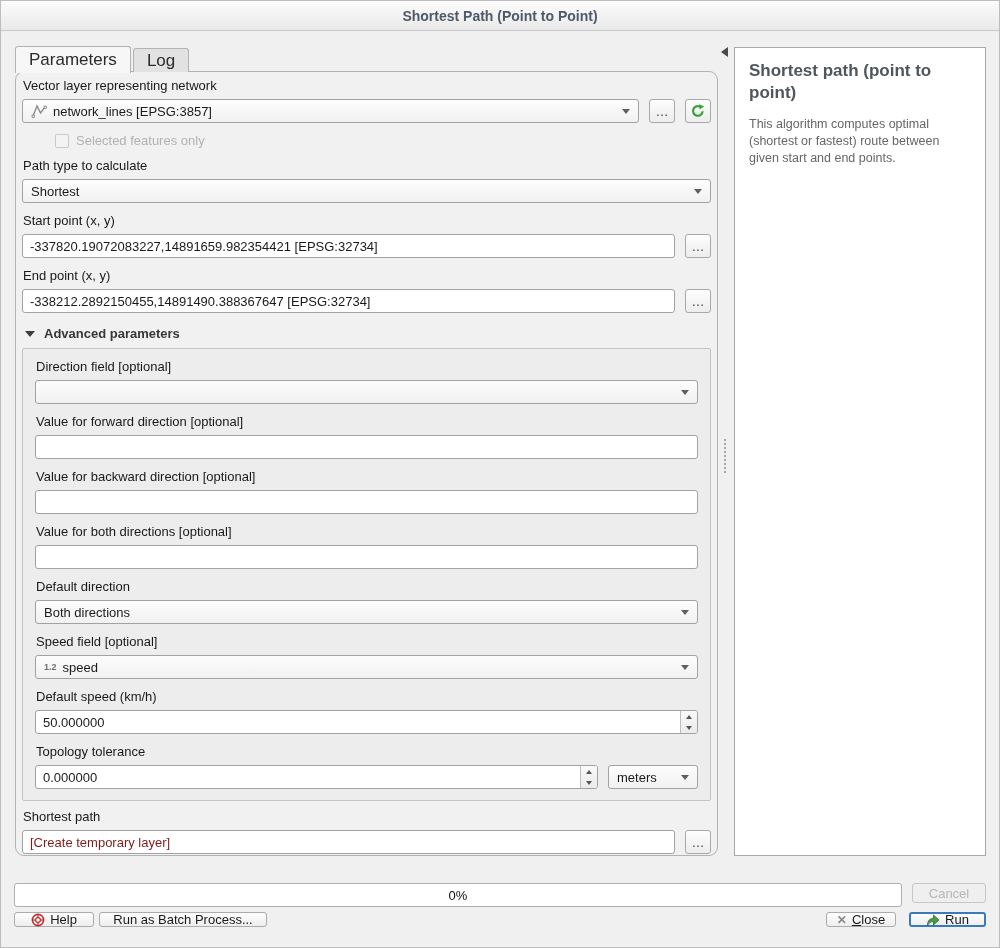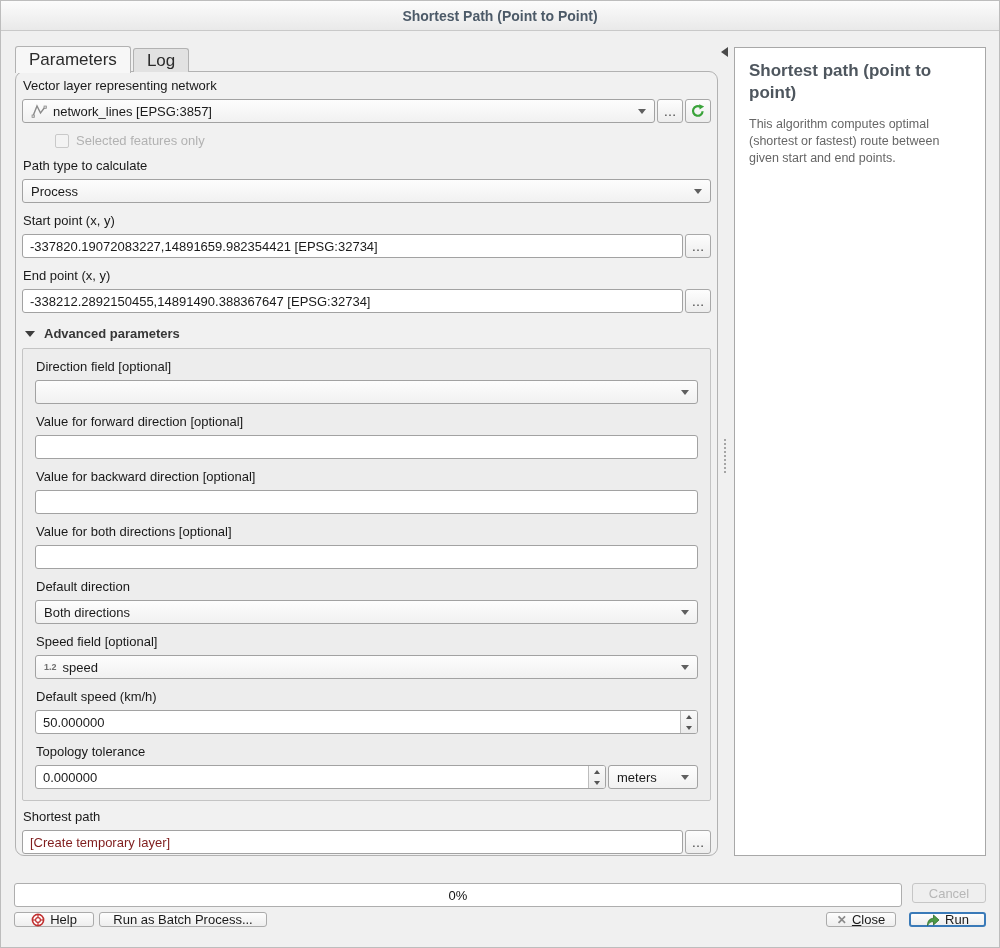--- a/index.html
+++ b/index.html
@@ -23,21 +23,21 @@
          border-radius:3px 3px 0 0; height:24px; margin-top:2px; cursor:default; }
   .tab.active { background:#f7f7f7; height:27px; margin-top:0; position:relative; z-index:4; }
 
   
   .params-panel { position:absolute; left:14px; top:70px; width:703px; height:785px;
                   background:#f1f1f1; border:1px solid #b2b2b2; border-radius:9px;
                   padding:6px 6px; overflow:hidden; }
 
   .flabel { font-size:13px; color:#191919; line-height:15px; margin:0 0 6px 1px; }
   .field { margin-bottom:10px; }
-  .row { display:flex; gap:2px; align-items:stretch; }
+  .row { display:flex; gap:10px; align-items:stretch; }
 
   .combo { flex:1; height:24px; border:1px solid #a2a2a2; border-radius:3px;
            background:linear-gradient(#fdfdfd,#f1f1f1);
            display:flex; align-items:center; gap:6px; padding:0 8px;
            font-size:13px; color:#1a1a1a; }
   .combo .arrow { margin-left:auto; width:0; height:0;
                   border-left:4px solid transparent; border-right:4px solid transparent;
                   border-top:5px solid #5f5f5f; }
   .field-type { font-size:9px; font-weight:bold; color:#6e6e6e; letter-spacing:0; }
 
@@ -159,21 +159,21 @@
 
     <label class="check disabled">
       <span class="cbox"></span>
       <span>Selected features only</span>
     </label>
 
     <div class="field">
       <div class="flabel">Path type to calculate</div>
       <div class="row">
         <div class="combo">
-          <span>Process</span>
+          <span>Shortest</span>
           <span class="arrow"></span>
         </div>
       </div>
     </div>
 
     <div class="field">
       <div class="flabel">Start point (x, y)</div>
       <div class="row">
         <input class="text" type="text" value="-337820.19072083227,14891659.982354421 [EPSG:32734]" style="">
         <button class="mini">

